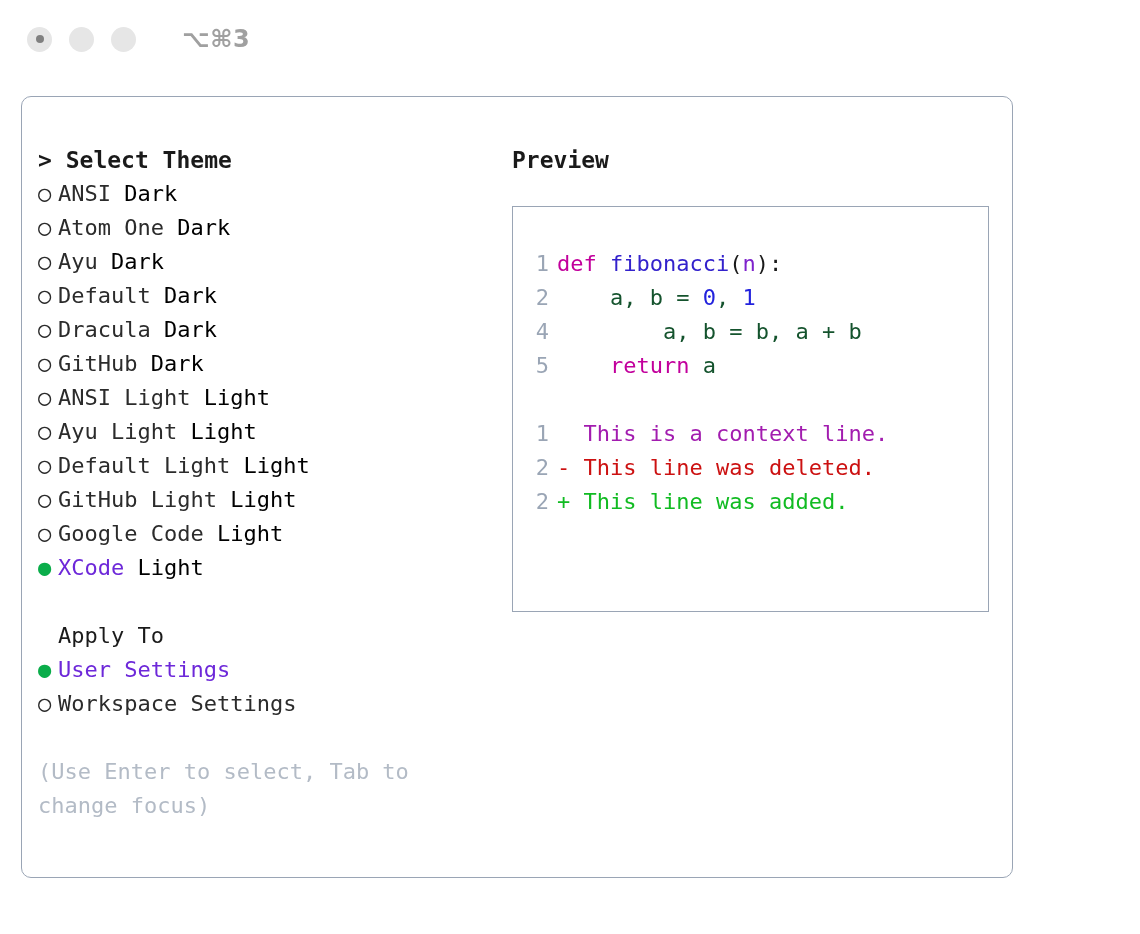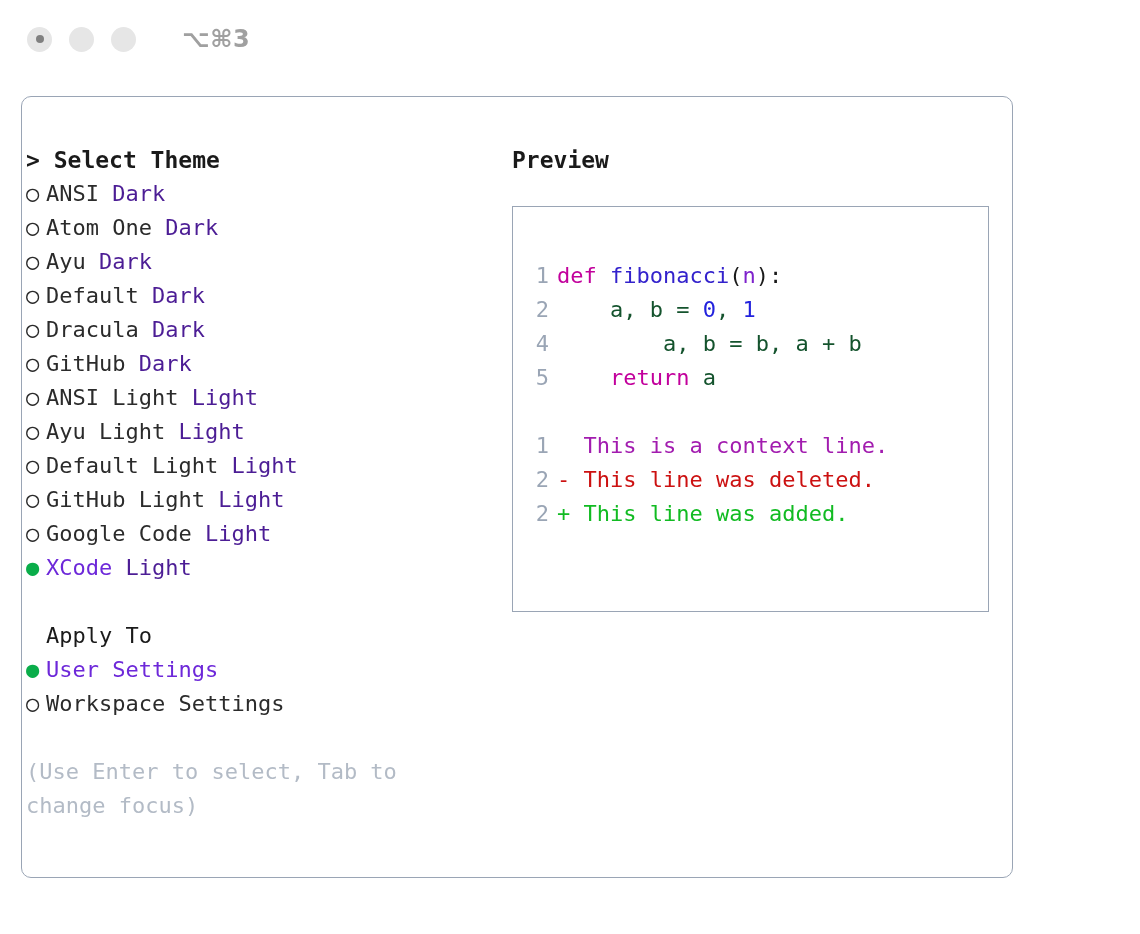--- a/index.html
+++ b/index.html
@@ -74,21 +74,21 @@
     background: #ffffff;
   }
   .panel-inner {
     position: relative;
     width: 100%;
     height: 100%;
   }
   
   .left-col {
     position: absolute;
-    left: 4px;
+    left: 16px;
     top: 46px;
     width: 430px;
   }
   .section-header {
     font-size: 23px;
     font-weight: bold;
     color: #1a1a1a;
     line-height: 34px;
     white-space: pre;
   }
@@ -98,21 +98,21 @@
     color: #2b2b2b;
     white-space: pre;
   }
   .marker {
     display: inline-block;
     width: 20px;
   }
   .marker.sel { color: #0aad4a; }
   .opt-name.sel { color: #6d28d9; }
   .variant {
-    color: #4c1d95;
+    color: #000000;
   }
   .spacer-block { height: 34px; }
   .subsection-header {
     font-size: 22px;
     color: #1a1a1a;
     line-height: 34px;
     padding-left: 20px;
     white-space: pre;
   }
   .hint {
@@ -135,21 +135,21 @@
     color: #1a1a1a;
     line-height: 34px;
   }
   .preview-box {
     margin-top: 29px;
     width: 477px;
     height: 406px;
     border: 1px solid #9aa5b5;
     box-sizing: border-box;
     background: #ffffff;
-    padding: 52px 0 0 12px;
+    padding: 40px 0 0 12px;
   }
   .code-line {
     font-size: 22px;
     line-height: 34px;
     white-space: pre;
     color: #1a1a1a;
   }
   .ln {
     color: #9aa5b5;
     display: inline-block;

